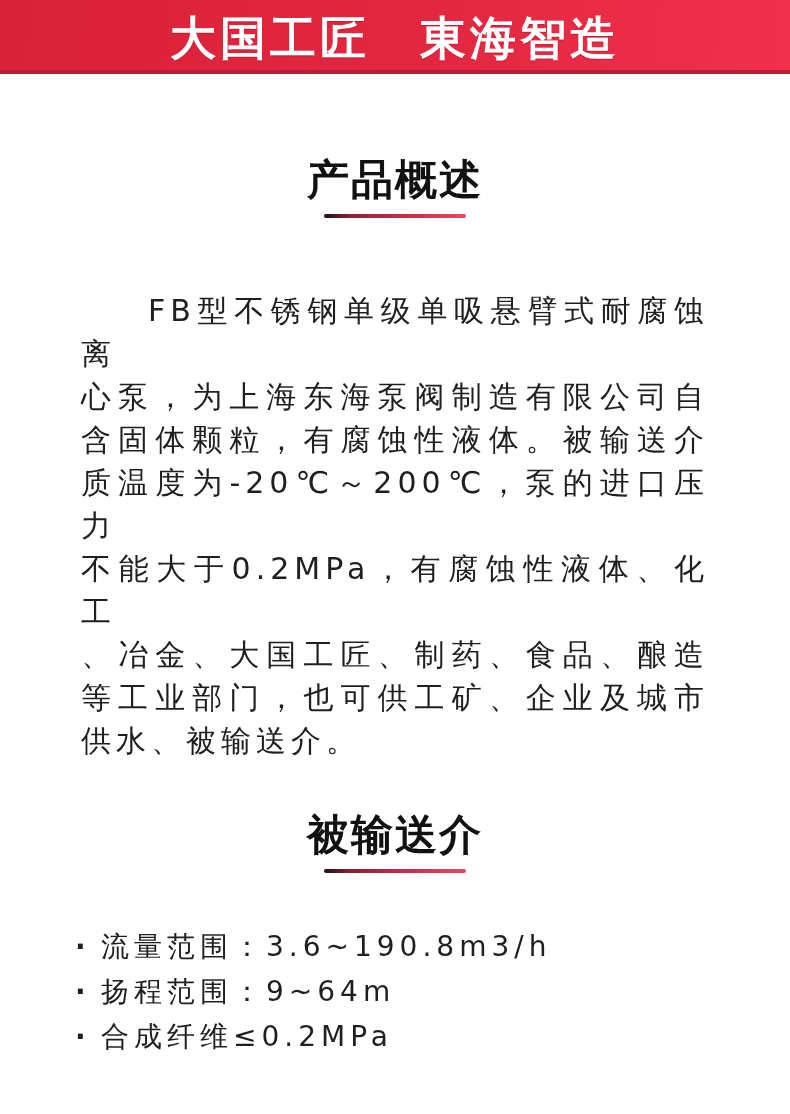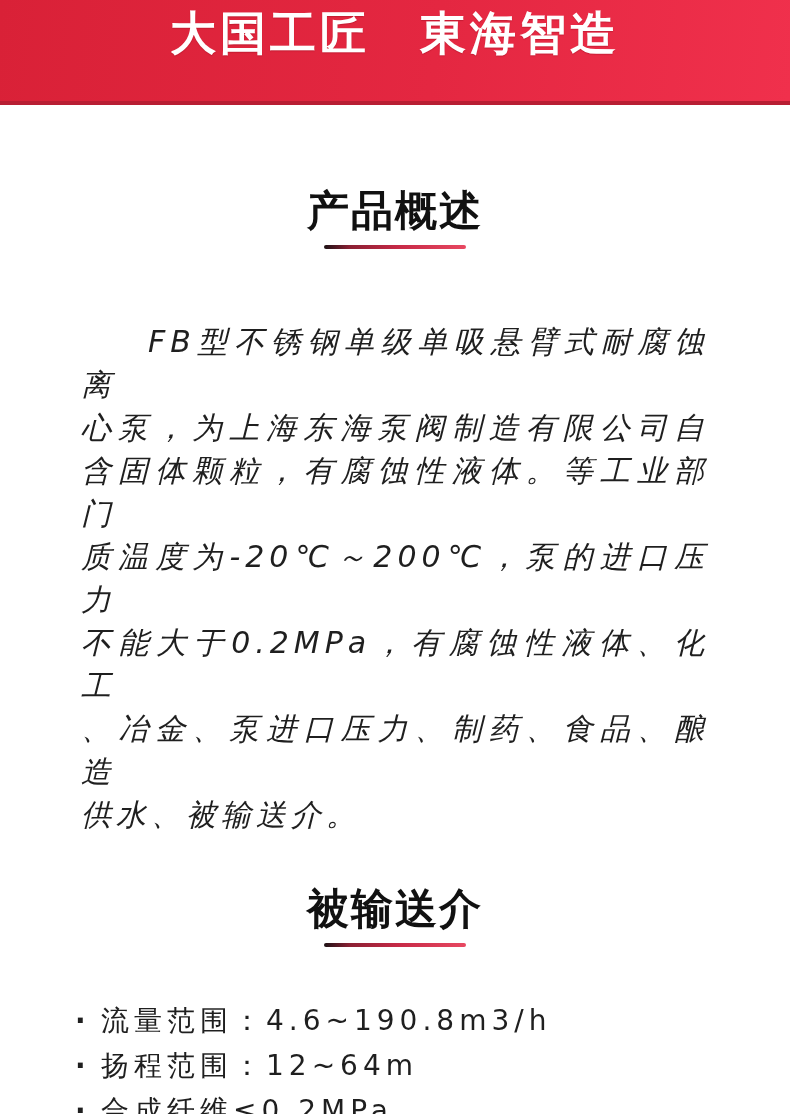--- a/index.html
+++ b/index.html
@@ -7,24 +7,24 @@
   body {
     width: 790px; height: 1114px;
     overflow: hidden;
     font-family: "DejaVu Sans", sans-serif;
     color: #1f1f1f;
   }
   .page { width: 790px; height: 1114px; background: #ffffff; }
 
   
   .banner {
-    height: 105px;
+    height: 74px;
     background: linear-gradient(97deg, #d92137 0%, #e42741 55%, #f0304c 100%);
     border-bottom: 4px solid #b81e33;
-    display: flex; align-items: flex-start; justify-content: center;
+    display: flex; align-items: flex-end; justify-content: center;
     padding-top: 3px;
   }
   .banner h1 {
     font-size: 46px;
     font-weight: bold;
     color: #ffffff;
     letter-spacing: 4px;
     white-space: pre;
     text-shadow: 0 1px 1px rgba(140,10,25,0.35);
   }
@@ -48,21 +48,20 @@
   }
 
   
   .para {
     width: 628px;
     margin: 71px auto 0;
     font-size: 30px;
     line-height: 43px;
     letter-spacing: 5px;
     color: #1f1f1f;
-    font-style: italic;
   }
   .para-line {
     text-align: justify;
     text-align-last: justify;
   }
   .para-line:first-child { text-indent: 67px; }
   .para-line:last-child { text-align-last: left; }
 
   
   .bullet-list {
@@ -97,40 +96,41 @@
     <h1>大国工匠　東海智造</h1>
   </header>
 
   <section class="overview">
     <h2 class="section-heading">产品概述</h2>
     <div class="heading-underline"></div>
 
     <div class="para">
       <div class="para-line">FB型不锈钢单级单吸悬臂式耐腐蚀离</div>
       <div class="para-line">心泵，为上海东海泵阀制造有限公司自</div>
-      <div class="para-line">含固体颗粒，有腐蚀性液体。等工业部门</div>
+      <div class="para-line">含固体颗粒，有腐蚀性液体。被输送介</div>
       <div class="para-line">质温度为-20℃～200℃，泵的进口压力</div>
       <div class="para-line">不能大于0.2MPa，有腐蚀性液体、化工</div>
-      <div class="para-line">、冶金、泵进口压力、制药、食品、酿造</div>
+      <div class="para-line">、冶金、大国工匠、制药、食品、酿造</div>
+      <div class="para-line">等工业部门，也可供工矿、企业及城市</div>
       <div class="para-line">供水、被输送介。</div>
     </div>
   </section>
 
   <section class="conditions">
     <h2 class="section-heading">被输送介</h2>
     <div class="heading-underline"></div>
 
     <ul class="bullet-list">
       <li class="bullet-item">
         <span class="bullet-dot">·</span>
-        <span>流量范围：4.6~190.8m3/h</span>
+        <span>流量范围：3.6~190.8m3/h</span>
       </li>
       <li class="bullet-item">
         <span class="bullet-dot">·</span>
-        <span>扬程范围：12~64m</span>
+        <span>扬程范围：9~64m</span>
       </li>
       <li class="bullet-item">
         <span class="bullet-dot">·</span>
         <span>合成纤维≤0.2MPa</span>
       </li>
 
     </ul>
   </section>
 
 </div>

